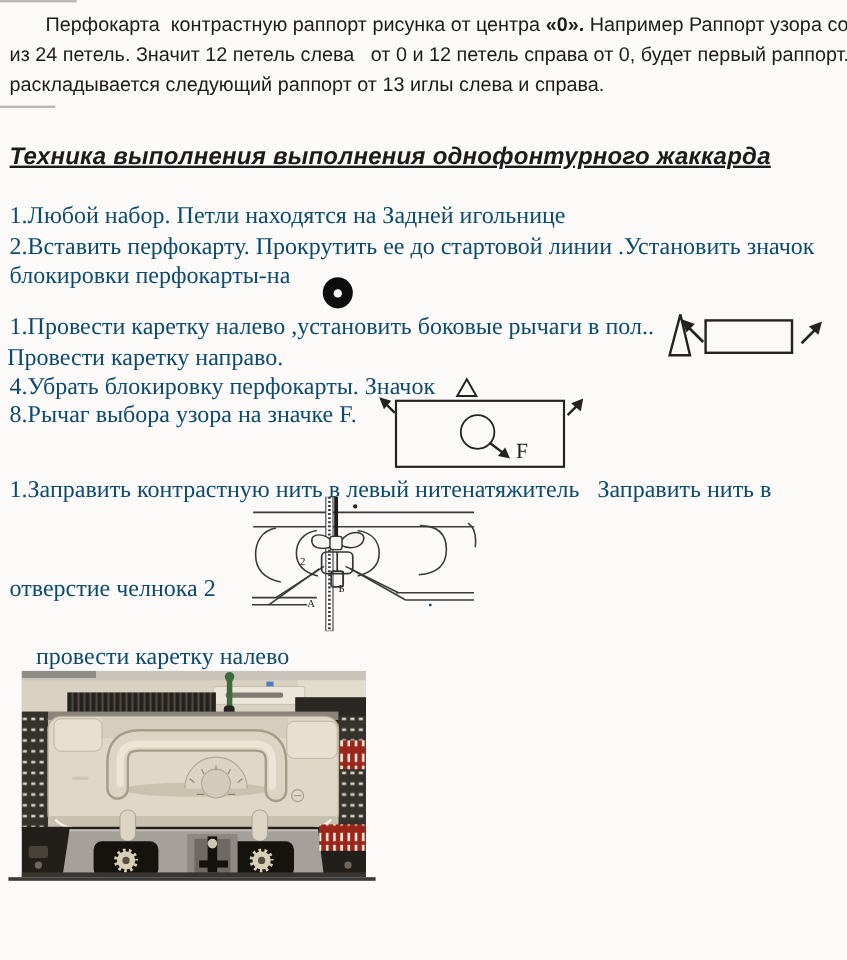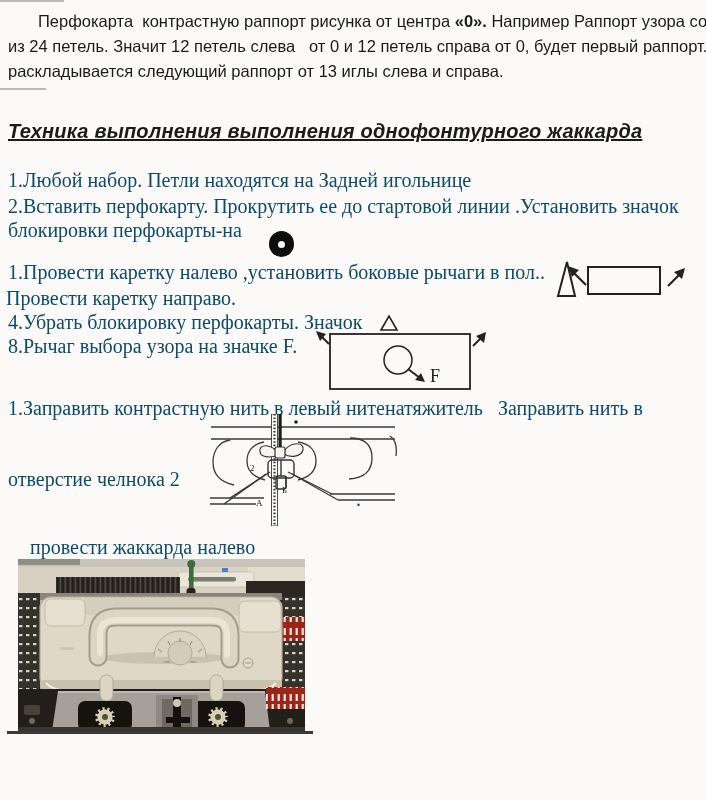--- a/index.html
+++ b/index.html
@@ -126,24 +126,24 @@
   <g fill="none" stroke="#333" stroke-width="1.4">
     <rect x="60" y="46" width="26" height="18" rx="4"></rect>
     <rect x="68" y="62" width="10" height="13" rx="2"></rect>
     <line x1="73" y1="46" x2="73" y2="62"></line>
   </g>
   <text x="42" y="57" font-size="9">2</text>
   <text x="48" y="92" font-size="9">А</text>
   <text x="74" y="79" font-size="9">Б</text>
 </svg>
 
-<div class="abs step" style="left:8px;top:468px;">отверстие челнока 2</div>
+<div class="abs step" style="left:8px;top:480px;">отверстие челнока 2</div>
 <div class="abs step" style="left:356px;top:488px;">.</div>
 
-<div class="abs step" style="left:30px;top:536px;">провести жаккарда налево</div>
+<div class="abs step" style="left:30px;top:536px;">провести каретку налево</div>
 
 <svg class="abs" style="left:18px;top:559px;" width="287" height="172" viewBox="0 0 287 172">
   <defs>
     <pattern id="teeth" width="5" height="20" patternUnits="userSpaceOnUse">
       <rect width="5" height="20" fill="#23211d"></rect>
         <rect x="1.5" width="1.8" height="20" fill="#4e483e"></rect>
     </pattern>
     <pattern id="butts" width="7" height="9" patternUnits="userSpaceOnUse">
       <rect width="7" height="9" fill="#35312b"></rect>
         <rect x="1" y="3" width="3.4" height="2.2" fill="#d8d4c8"></rect>

